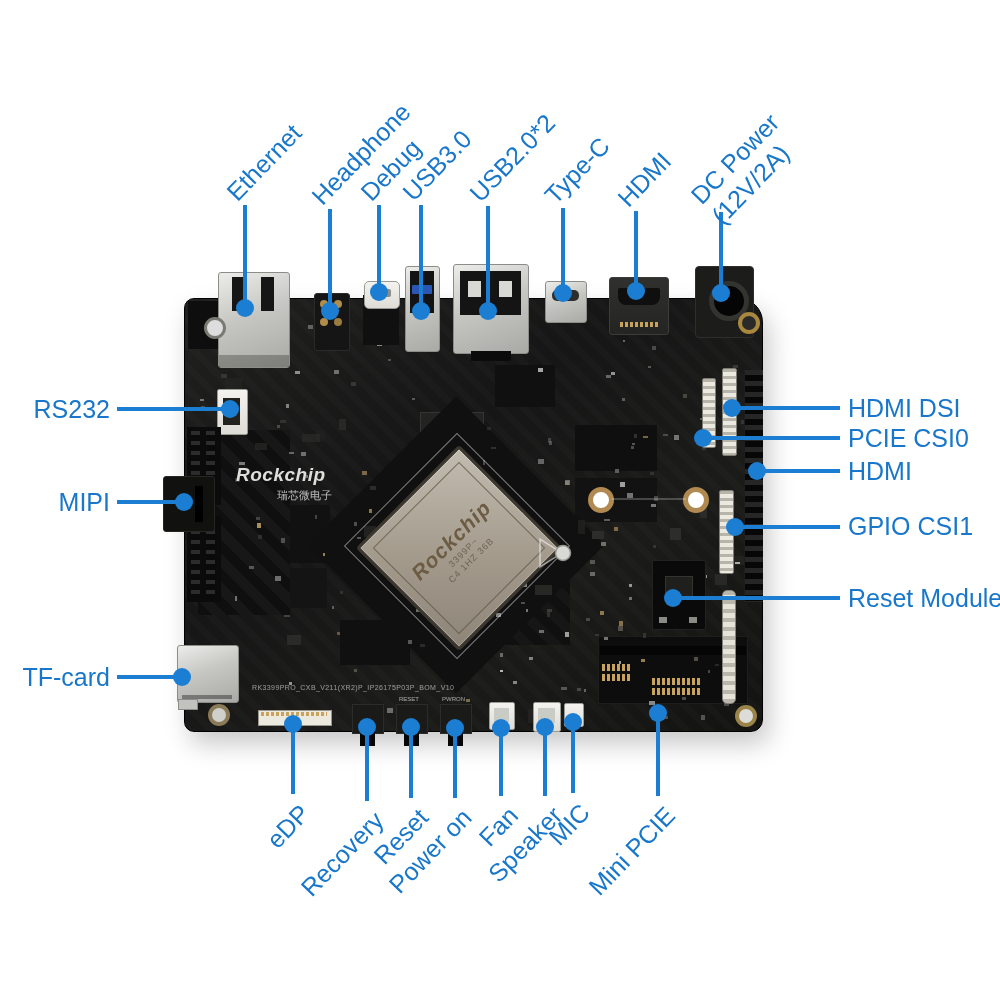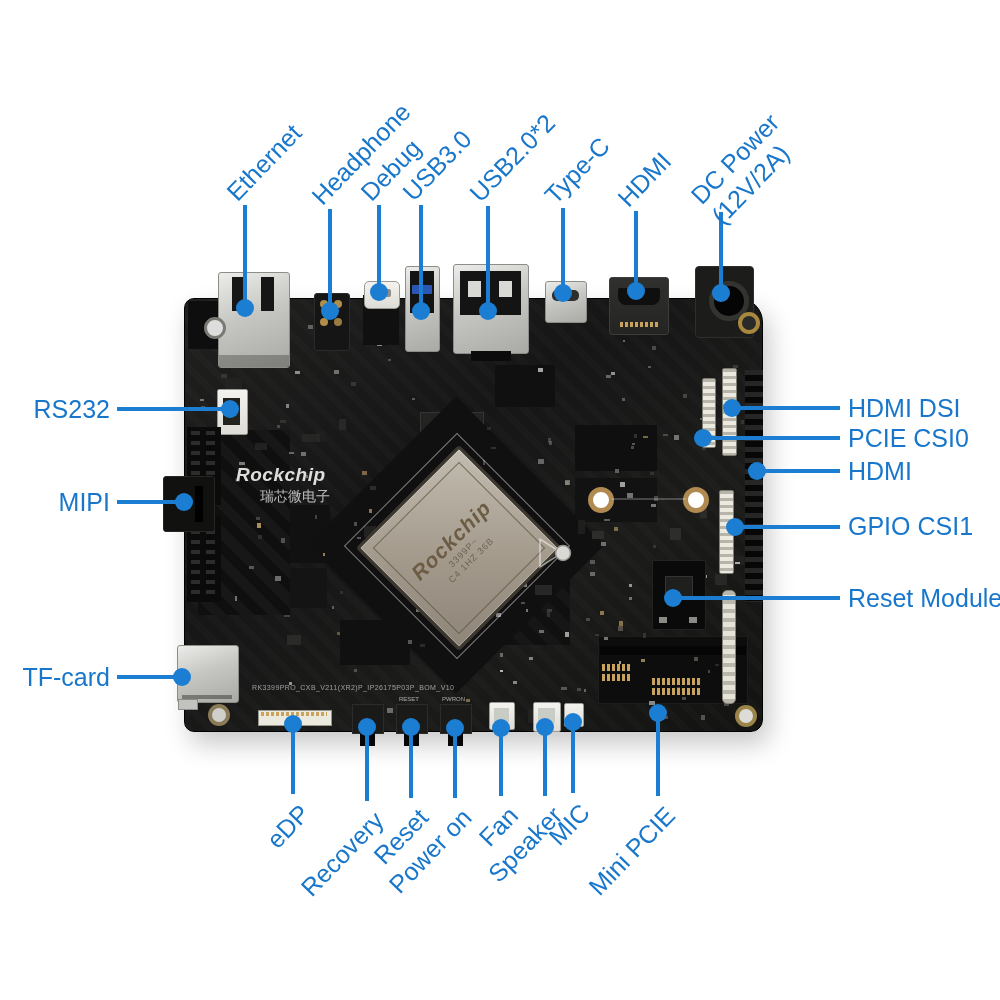--- a/index.html
+++ b/index.html
@@ -354,21 +354,21 @@
   <div class="hole" style="left:588px;top:487px;width:16px;height:16px;background:#fff;border:5px solid #b08a50"></div>
   <div class="hole" style="left:683px;top:487px;width:16px;height:16px;background:#fff;border:5px solid #b08a50"></div>
 
   <svg class="silk" style="left:0;top:0" width="1000" height="1000" viewBox="0 0 1000 1000">
     <polygon points="540,539 540,567 562,553" fill="none" stroke="rgba(255,255,255,.55)" stroke-width="1.5"></polygon>
     <circle cx="563" cy="553" r="7.5" fill="#d9d9d5" stroke="#96958f" stroke-width="1.5"></circle>
     <line x1="612" y1="499" x2="686" y2="499" stroke="rgba(255,255,255,.3)" stroke-width="1.5"></line>
   </svg>
 
   <div class="silk" style="left:236px;top:464px;font-size:19px;font-weight:bold;font-style:italic;letter-spacing:.5px;color:#dededb">Rockchip</div>
-  <div class="silk" style="left:260px;top:488px;font-size:14px;color:rgba(255,255,255,.7)">瑞芯微电子</div>
+  <div class="silk" style="left:277px;top:488px;font-size:11px;color:rgba(255,255,255,.7)">瑞芯微电子</div>
   <div class="silk" style="left:252px;top:684px;font-size:7px;letter-spacing:.4px;color:rgba(255,255,255,.55)">RK3399PRO_CXB_V211(XR2)P_IP26175P03P_BOM_V10</div>
   <div class="silk" style="left:399px;top:696px;font-size:6px;color:rgba(255,255,255,.6)">RESET</div>
   <div class="silk" style="left:442px;top:696px;font-size:6px;color:rgba(255,255,255,.6)">PWRON</div>
 
   <div class="vline" style="left:243px;top:205px;height:104px"></div>
   <div class="dot" style="left:236px;top:299px"></div>
   <div class="lab rU" style="left:241px;top:178px">Ethernet</div>
 
   <div class="vline" style="left:328px;top:209px;height:103px"></div>
   <div class="dot" style="left:321px;top:302px"></div>

